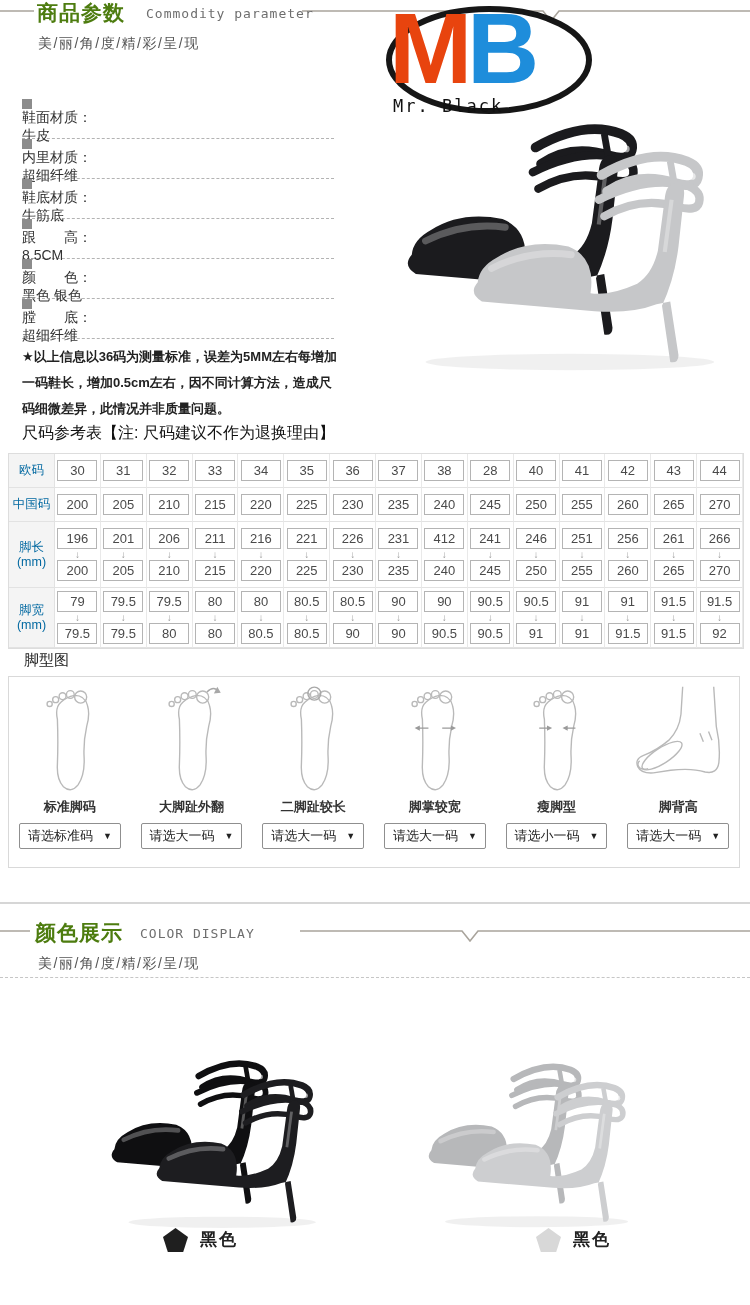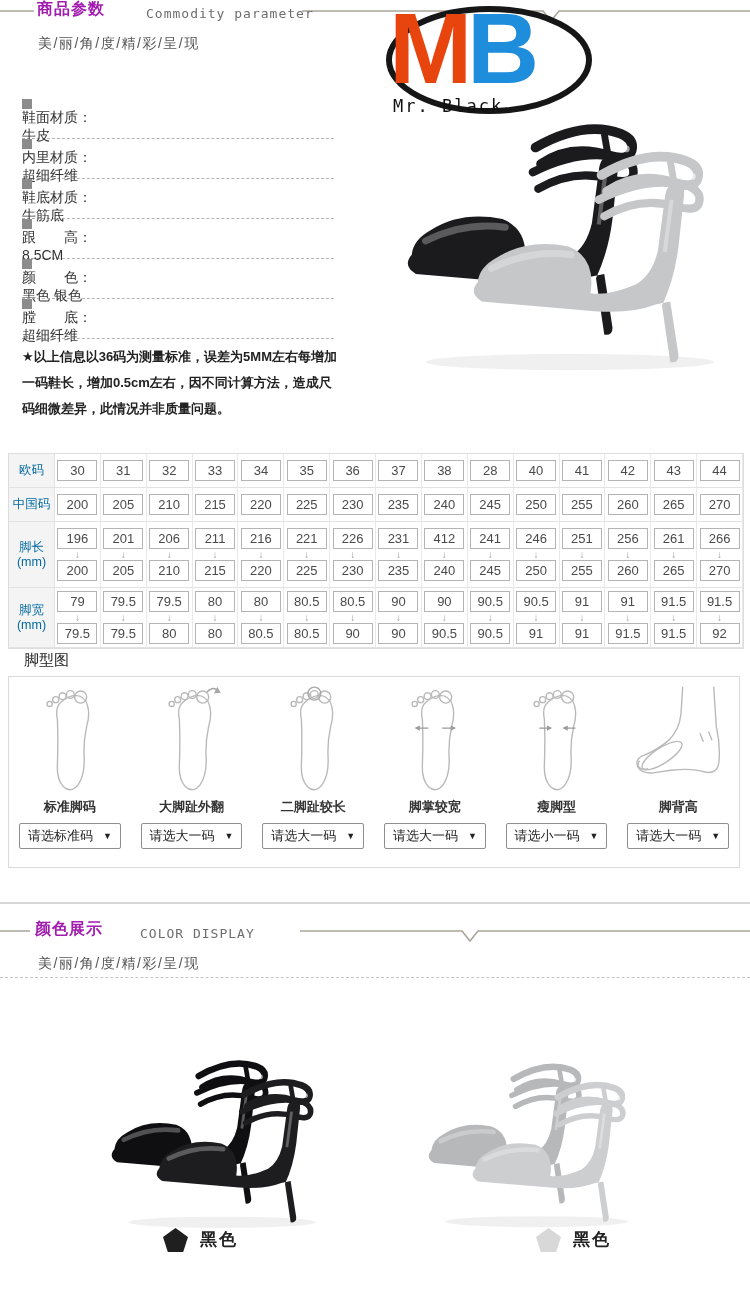--- a/index.html
+++ b/index.html
@@ -2,21 +2,21 @@
 <html><head>
 <meta charset="utf-8">
 <style>
   html,body{margin:0;padding:0;background:#fff;}
   body{font-family:"Liberation Sans","DejaVu Sans",sans-serif;color:#333;}
   .page{position:relative;width:750px;height:1305px;background:#fff;overflow:hidden;}
 
   
   .hdr{position:absolute;left:0;width:750px;height:62px;}
   .hdr svg.rule{position:absolute;left:0;top:0;}
-  .sec-title{position:absolute;left:37px;top:-1px;font-size:16px;font-weight:bold;color:#a21caf;letter-spacing:1px;}
+  .sec-title{position:absolute;left:37px;top:-1px;font-size:21px;font-weight:bold;color:#4d7c0f;letter-spacing:1px;}
   .sec-en{position:absolute;left:146px;top:6px;font-family:"DejaVu Sans Mono","Liberation Mono",monospace;font-size:13px;color:#6e6e6e;letter-spacing:1px;}
   .sec-tag{position:absolute;left:38px;top:35px;font-size:14px;color:#555;letter-spacing:1.5px;}
 
   
   .logo{position:absolute;left:383px;top:4px;width:212px;height:122px;}
   .logo .letter{position:absolute;top:-16px;font-weight:bold;font-size:100px;line-height:120px;font-family:"Liberation Sans",sans-serif;}
   .logo .m{left:6px;color:#e8440e;}
   .logo .b{left:84px;color:#1e8ddb;}
   .logo .brand{position:absolute;left:10px;top:92px;font-family:"DejaVu Sans Mono","Liberation Mono",monospace;font-size:17px;letter-spacing:2px;color:#111;}
 
@@ -145,20 +145,21 @@
         <span class="p-value">超细纤维</span>
       </div>
   </div>
 
   <div class="note">
     <div>★以上信息以36码为测量标准，误差为5MM左右每增加</div>
     <div>一码鞋长，增加0.5cm左右，因不同计算方法，造成尺</div>
     <div>码细微差异，此情况并非质量问题。</div>
   </div>
 
+  <div class="tbl-title">尺码参考表【注: 尺码建议不作为退换理由】</div>
   <div class="size-table" id="size-table">
       <div class="t-head">欧码</div>
       <div class="t-cell">
         <span class="vbox">30</span>
       </div>
       <div class="t-cell">
         <span class="vbox">31</span>
       </div>
       <div class="t-cell">
         <span class="vbox">32</span>

